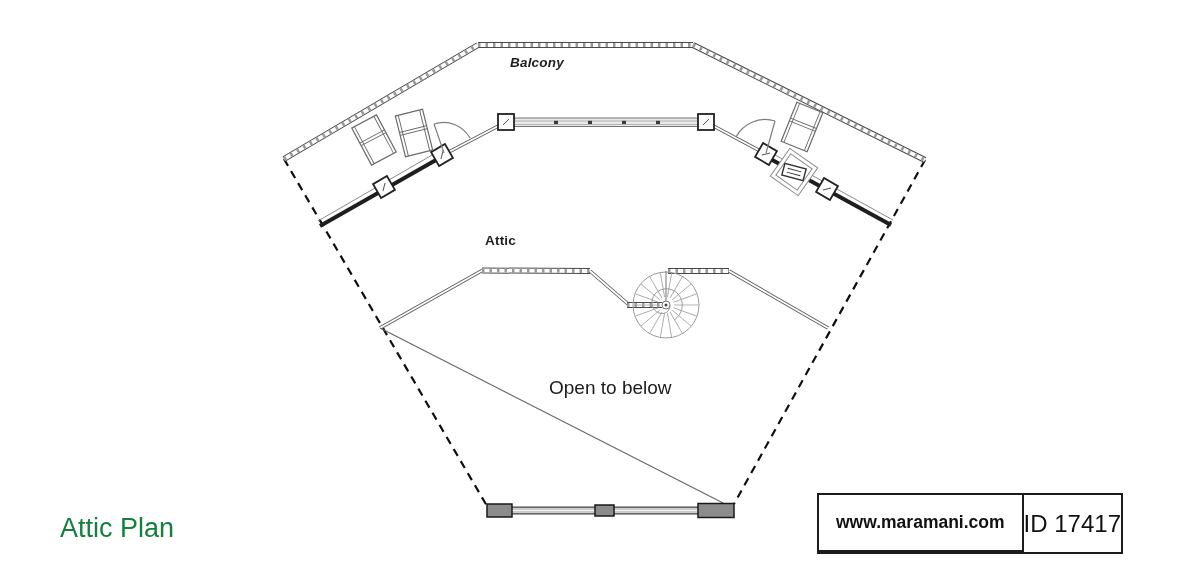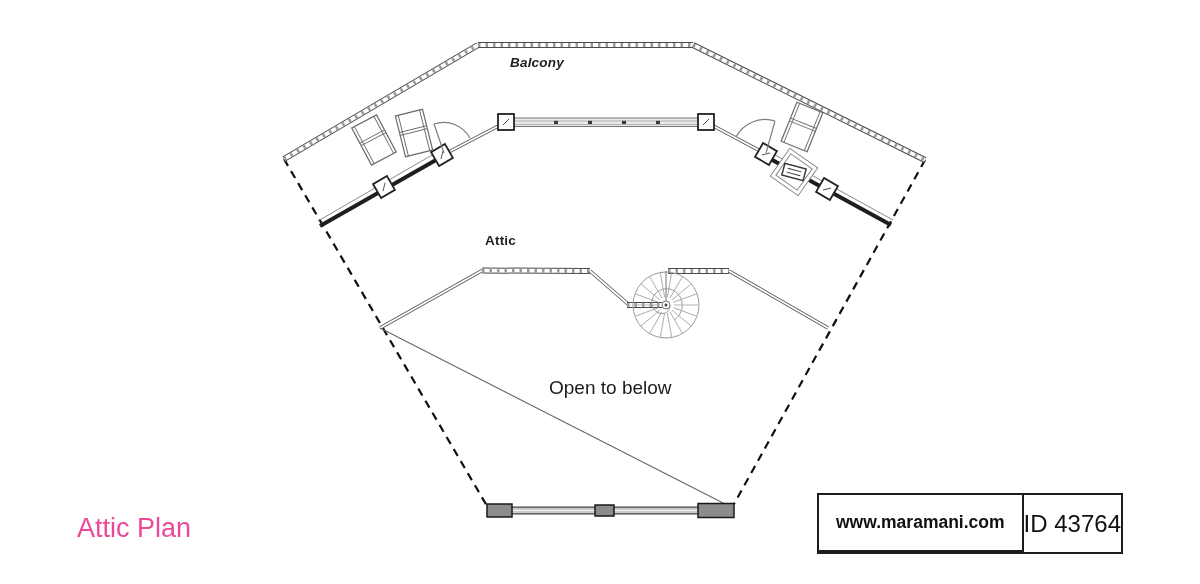--- a/index.html
+++ b/index.html
@@ -5,21 +5,21 @@
   html,body{margin:0;padding:0;background:#ffffff;}
   .sheet{
     position:relative;width:1200px;height:584px;background:#ffffff;overflow:hidden;
     font-family:"Liberation Sans", sans-serif;
   }
   .sheet svg{position:absolute;left:0;top:0;}
   .plan-label{position:absolute;color:#1f1f1f;font-weight:bold;font-size:13.5px;letter-spacing:.2px;}
   .lbl-balcony{left:510px;top:55px;font-style:italic;}
   .lbl-attic{left:437px;top:233px;margin-left:48px;}
   .lbl-open{position:absolute;left:540px;top:377px;color:#1c1c1c;font-size:19px;font-weight:normal;margin-left:9px;}
-  .plan-title{position:absolute;left:77px;top:513px;font-size:27px;color:#ec4899;}
+  .plan-title{position:absolute;left:60px;top:513px;font-size:27px;color:#15803d;}
   .info-box{
     position:absolute;left:817px;top:493px;width:306px;height:61px;
     display:flex;border:2px solid #1c1c1c;box-sizing:border-box;background:#fff;
   }
   .info-left{width:206px;display:flex;flex-direction:column;border-right:2px solid #1c1c1c;box-sizing:border-box;}
   .info-cell{flex:1;display:flex;align-items:center;justify-content:center;
     font-weight:bold;font-size:17.5px;color:#111;box-sizing:border-box;white-space:nowrap;}
   .info-cell.top{border-bottom:2px solid #1c1c1c;}
   .info-id{flex:1;display:flex;align-items:center;justify-content:center;font-size:24px;color:#111;white-space:nowrap;}
 
@@ -225,16 +225,16 @@
 
   <div class="plan-label lbl-balcony">Balcony</div>
   <div class="plan-label lbl-attic">Attic</div>
   <div class="lbl-open">Open to below</div>
   <div class="plan-title">Attic Plan</div>
 
   <div class="info-box">
     <div class="info-left">
       <div class="info-cell top">www.maramani.com</div>
     </div>
-    <div class="info-id">ID 43764</div>
+    <div class="info-id">ID 17417</div>
   </div>
 
 </div>
 
 </body></html>

